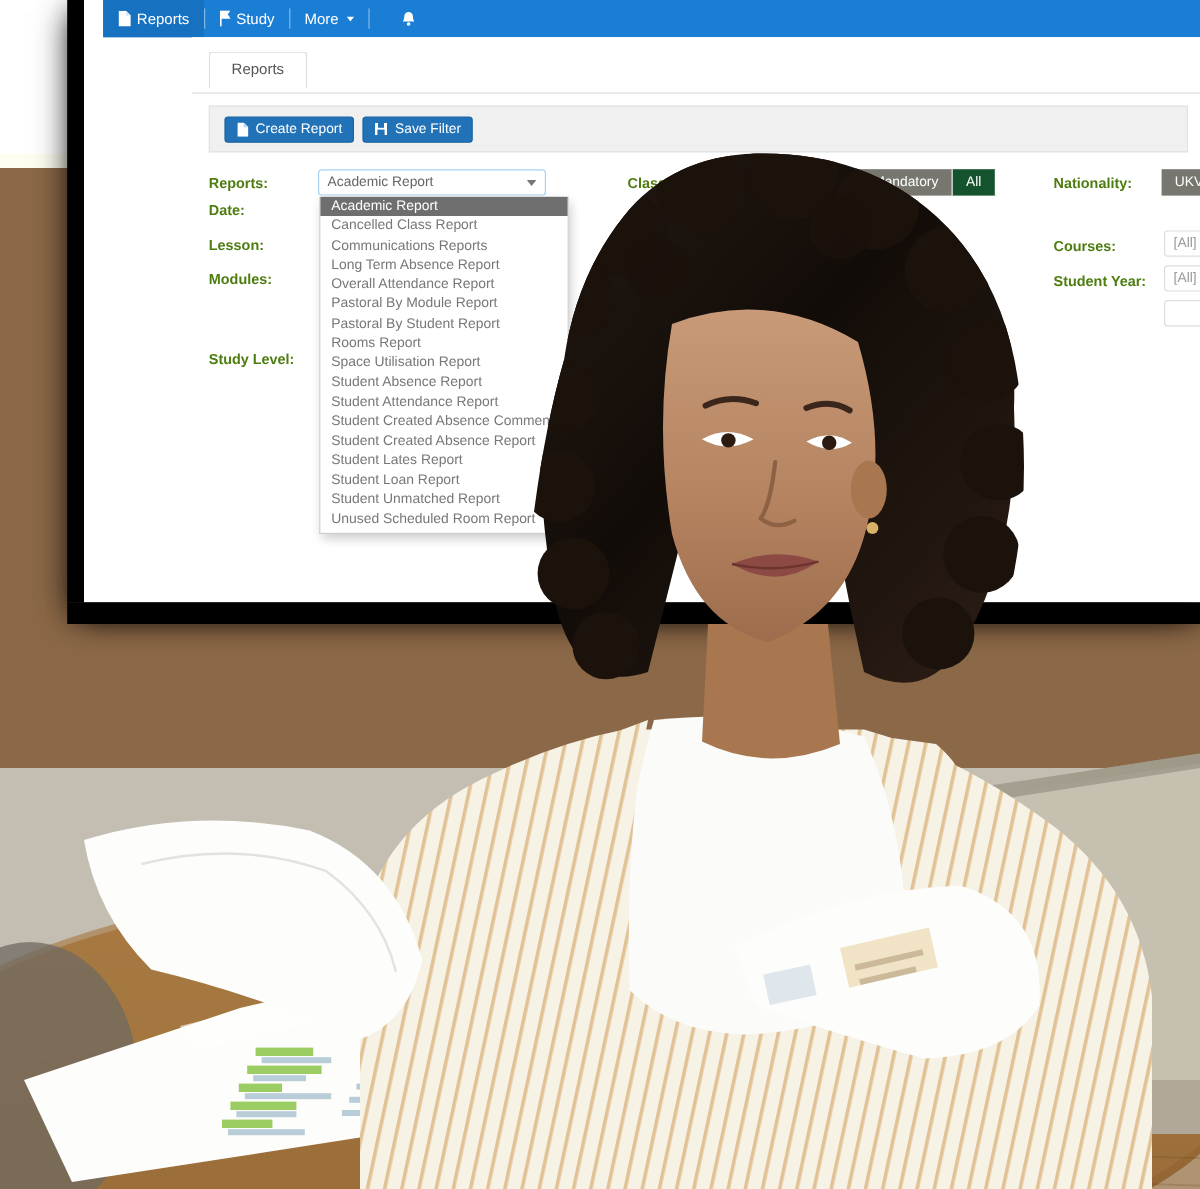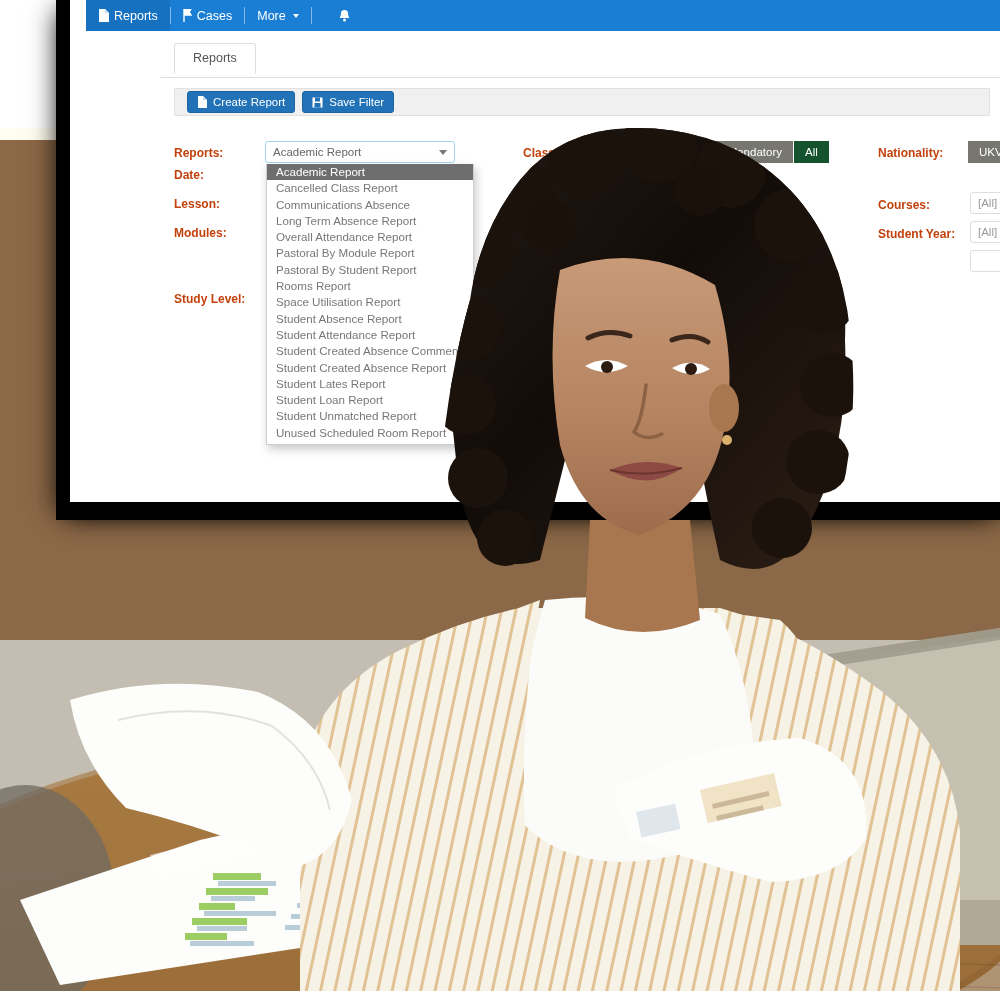--- a/index.html
+++ b/index.html
@@ -55,35 +55,35 @@
   }
   .tab {
     position: absolute; left: 14px; top: 12px;
     padding: 7px 18px 8px; font-size: 12.5px; color: #555;
     background: #ffffff; border: 1px solid #ddd; border-bottom: 1px solid #fff;
     border-radius: 3px 3px 0 0; cursor: pointer;
   }
 
   
   .toolbar {
-    position: absolute; left: 104px; top: 88px; width: 816px; height: 28px;
+    position: absolute; left: 104px; top: 88px; width: 816px; height: 39px;
     background: #f0f0f0; border: 1px solid #e2e2e2;
     display: flex; align-items: center; padding-left: 12px; gap: 7px;
   }
   .btn {
     display: flex; align-items: center; gap: 6px;
     height: 22px; padding: 0 9px; font-size: 11.5px;
     color: #fff; background: #2272b8; border: 1px solid #1d64a3;
     border-radius: 3px; cursor: pointer; white-space: nowrap;
   }
 
   
   .form { position: absolute; left: 0; top: 128px; width: 930px; height: 330px; }
   .lbl {
-    position: absolute; font-size: 12px; color: #c2410c; font-weight: bold;
+    position: absolute; font-size: 12px; color: #4d7c0f; font-weight: bold;
     white-space: nowrap;
   }
   .field {
     position: absolute; height: 22px; background: #fff;
     border: 1px solid #dedede; border-radius: 3px;
     font-size: 11.5px; color: #9a9a9a;
     display: flex; align-items: center; padding: 0 7px;
   }
   .select-box {
     position: absolute; left: 195px; top: 140px; width: 190px; height: 22px;
@@ -143,21 +143,21 @@
         </span>
         <span>Reports</span>
       </div>
       <div class="nav-sep"></div>
       <div class="nav-item">
         <span class="ico">
           <svg width="9" height="13" viewBox="0 0 9 13">
               <path d="M1 0v13M1 0h7l-2 3 2 3H1z" stroke="#fff" stroke-width="1.4" fill="#fff"></path>
             </svg>
         </span>
-        <span>Cases</span>
+        <span>Study</span>
       </div>
       <div class="nav-sep"></div>
       <div class="nav-item">
         <span>More</span>
         <span class="nav-caret"></span>
       </div>
       <div class="nav-sep"></div>
       <div class="nav-gap"></div>
       <div class="nav-item">
         <span class="ico">
@@ -213,21 +213,21 @@
       <div class="lbl" style="left:808px; top:99px;">Student Year:</div>
 
       <div class="select-box" style="top:13px;">
         <span>Academic Report</span>
         <span class="chev"></span>
       </div>
 
       <div class="dropdown" style="top:36px;">
         <div class="dd-item sel">Academic Report</div>
         <div class="dd-item">Cancelled Class Report</div>
-        <div class="dd-item">Communications Absence</div>
+        <div class="dd-item">Communications Reports</div>
         <div class="dd-item">Long Term Absence Report</div>
         <div class="dd-item">Overall Attendance Report</div>
         <div class="dd-item">Pastoral By Module Report</div>
         <div class="dd-item">Pastoral By Student Report</div>
         <div class="dd-item">Rooms Report</div>
         <div class="dd-item">Space Utilisation Report</div>
         <div class="dd-item">Student Absence Report</div>
         <div class="dd-item">Student Attendance Report</div>
         <div class="dd-item">Student Created Absence Comment Report</div>
         <div class="dd-item">Student Created Absence Report</div>

